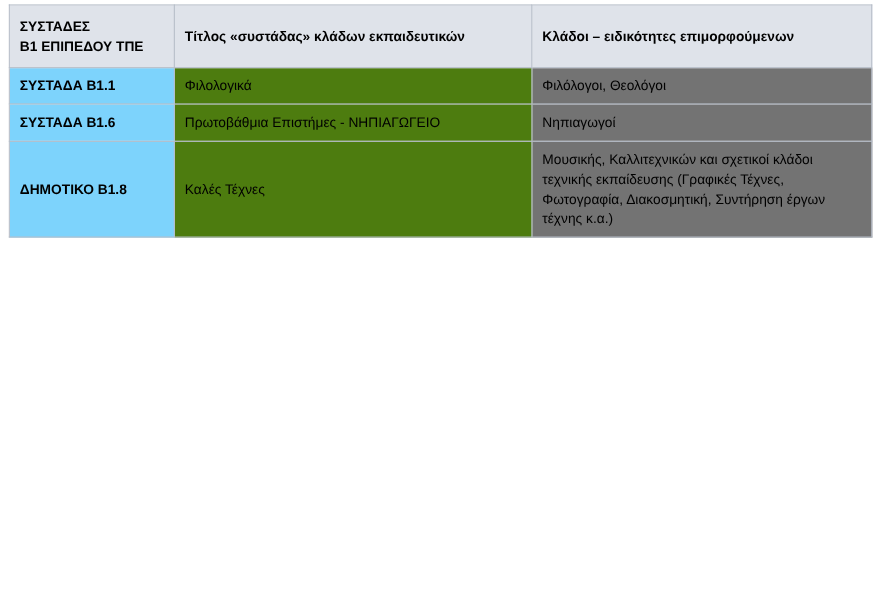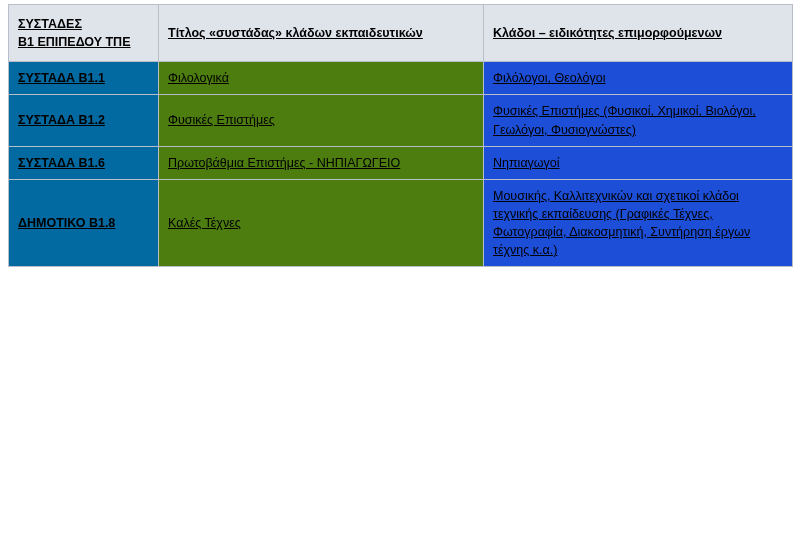--- a/index.html
+++ b/index.html
@@ -13,21 +13,20 @@
     font-family: "Liberation Sans", sans-serif;
     color: #000000;
     overflow: hidden;
   }
   .page {
     width: 740px;
     height: 539px;
     position: relative;
     box-sizing: border-box;
     padding: 4px 8px 0 8px;
-    text-decoration: underline;
   }
   table.matrix {
     border-collapse: collapse;
     width: 784px;
     table-layout: fixed;
   }
   table.matrix col.c1 { width: 150px; }
   table.matrix col.c2 { width: 325px; }
   table.matrix col.c3 { width: 309px; }
 
@@ -40,30 +39,30 @@
   }
   tr.header-row td {
     background: #dfe3ea;
     font-weight: bold;
     font-size: 12.5px;
     vertical-align: middle;
     padding-top: 10px;
     padding-bottom: 10px;
   }
   td.col-label {
-    background: #0369a1;
+    background: #7dd3fc;
     font-weight: bold;
     font-size: 12px;
   }
   td.col-title {
     background: #4d7c0f;
     font-size: 12.5px;
   }
   td.col-desc {
-    background: #1d4ed8;
+    background: #737373;
     font-size: 12.5px;
   }
   .hdr-line { display: block; }
 </style>
 </head>
 <body>
 
 <div class="page">
   <table class="matrix">
     <colgroup>
@@ -80,25 +79,20 @@
         <td>Τίτλος «συστάδας» κλάδων εκπαιδευτικών</td>
         <td>Κλάδοι – ειδικότητες επιμορφούμενων</td>
       </tr>
 
       <tr>
         <td class="col-label">ΣΥΣΤΑΔΑ Β1.1</td>
         <td class="col-title">Φιλολογικά</td>
         <td class="col-desc">Φιλόλογοι, Θεολόγοι</td>
       </tr>
 
-      <tr>
-        <td class="col-label">ΣΥΣΤΑΔΑ Β1.2</td>
-        <td class="col-title">Φυσικές Επιστήμες</td>
-        <td class="col-desc">Φυσικές Επιστήμες (Φυσικοί, Χημικοί, Βιολόγοι, Γεωλόγοι, Φυσιογνώστες)</td>
-      </tr>
 
 
 
 
       <tr>
         <td class="col-label">ΣΥΣΤΑΔΑ Β1.6</td>
         <td class="col-title">Πρωτοβάθμια Επιστήμες - ΝΗΠΙΑΓΩΓΕΙΟ</td>
         <td class="col-desc">Νηπιαγωγοί</td>
       </tr>
 

